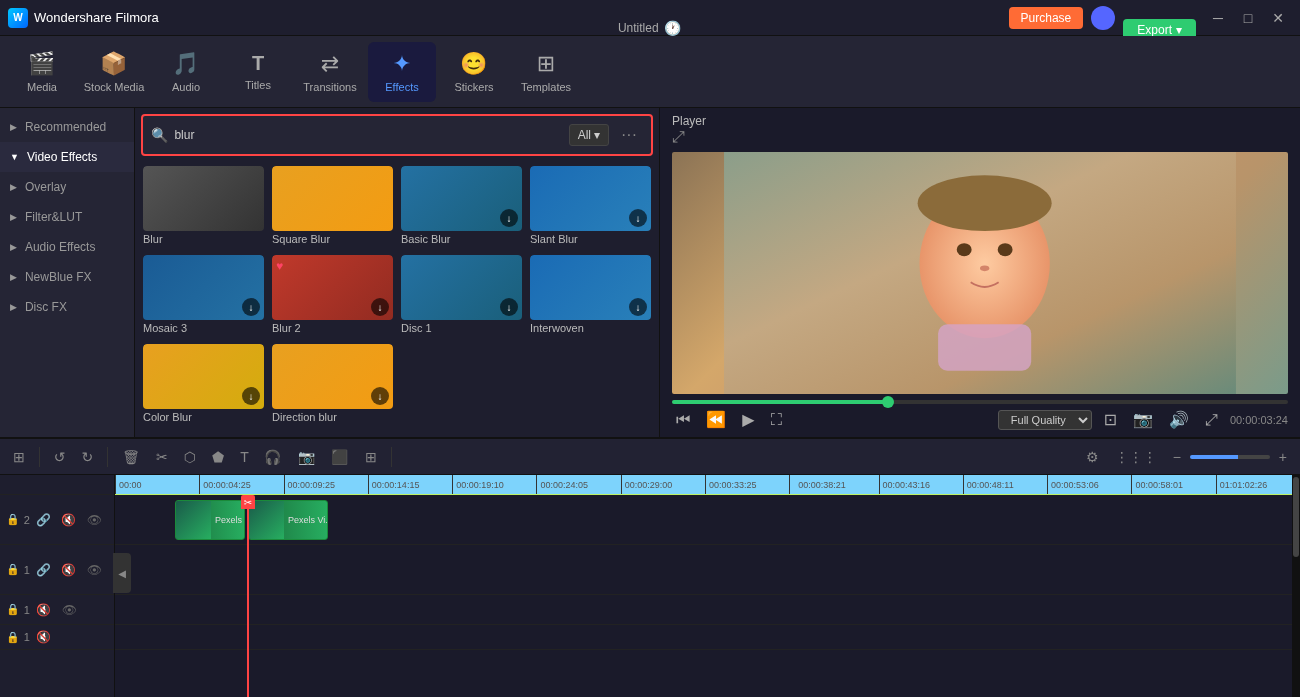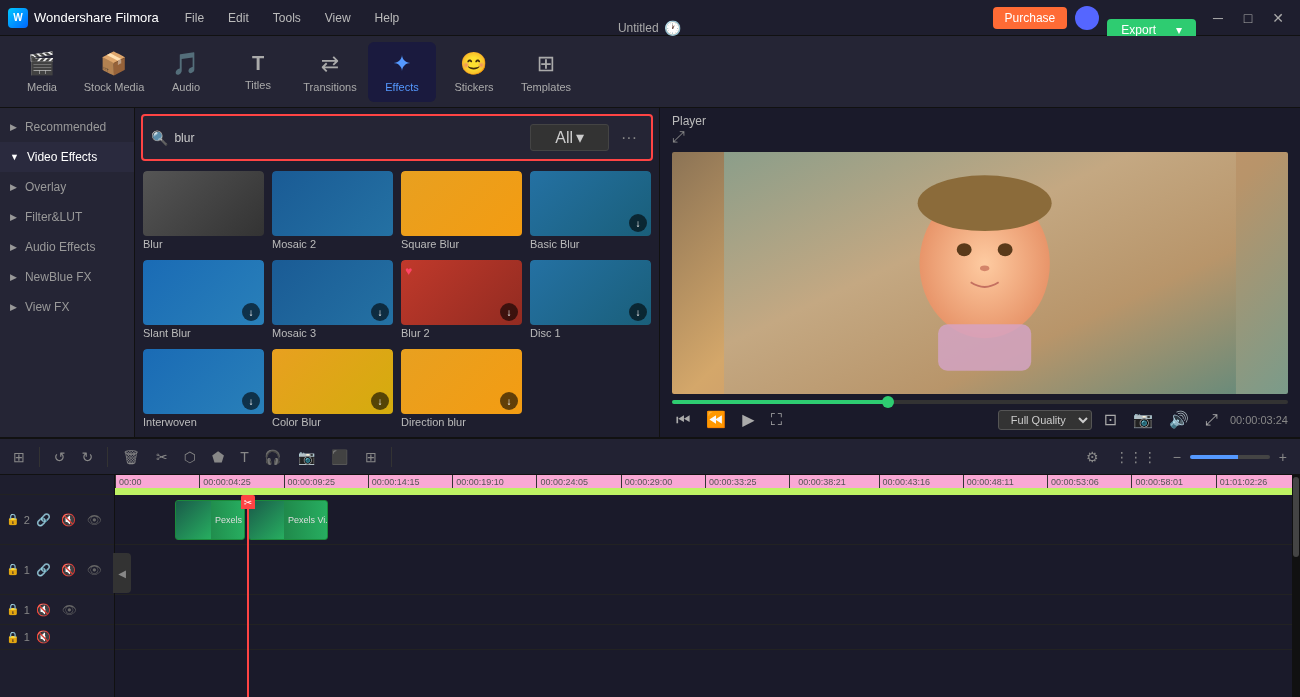--- a/index.html
+++ b/index.html
@@ -17,21 +17,21 @@
     #titlebar .logo { display: flex; align-items: center; gap: 6px; color: #fff; font-size: 13px; font-weight: 500; margin-right: 16px; }
     #titlebar .logo-icon { width: 20px; height: 20px; background: linear-gradient(135deg, #00c8ff, #0066ff); border-radius: 4px; display: flex; align-items: center; justify-content: center; font-size: 10px; color: #fff; font-weight: bold; }
     #titlebar .menu-items { display: flex; gap: 4px; }
     #titlebar .menu-item { padding: 4px 10px; color: #bbb; font-size: 12px; cursor: pointer; border-radius: 3px; }
     #titlebar .spacer { flex: 1; }
     #titlebar .title-center { position: absolute; left: 50%; transform: translateX(-50%); color: #aaa; font-size: 12px; display: flex; align-items: center; gap: 6px; margin-top: 21px; }
     #titlebar .win-controls { display: flex; gap: 2px; }
     #titlebar .win-btn { width: 28px; height: 24px; background: transparent; border: none; color: #aaa; cursor: pointer; display: flex; align-items: center; justify-content: center; border-radius: 3px; font-size: 14px; }
     #titlebar .purchase-btn { background: #ff6b35; color: #fff; border: none; padding: 4px 12px; border-radius: 4px; font-size: 12px; cursor: pointer; margin-right: 8px; }
     #titlebar .avatar { width: 24px; height: 24px; background: #5566ff; border-radius: 50%; margin-right: 8px; }
-    #titlebar .export-btn { background: #2ecc71; color: #fff; border: none; padding: 4px 14px; border-radius: 4px; font-size: 12px; cursor: pointer; display: flex; align-items: center; gap: 20px; margin-right: 8px; margin-top: 25px; }
+    #titlebar .export-btn { background: #2ecc71; color: #fff; border: none; padding: 4px 14px; border-radius: 4px; font-size: 12px; cursor: pointer; display: flex; align-items: center; gap: 4px; margin-right: 8px; margin-top: 25px; }
 
     
     #toolbar {
       height: 72px;
       background: #252535;
       display: flex;
       align-items: center;
       padding: 0 8px;
       border-bottom: 1px solid #111;
       gap: 4px;
@@ -118,24 +118,24 @@
       border: none;
       outline: none;
       color: #ccc;
       font-size: 12px;
     }
     #search-bar .search-icon { color: #888; font-size: 14px; }
     .filter-btn {
       background: #333;
       border: 1px solid #444;
       color: #ccc;
-      padding: 3px 24px;
+      padding: 3px 8px;
       border-radius: 3px;
       cursor: pointer;
-      font-size: 16px;
+      font-size: 12px;
       display: flex;
       align-items: center;
       gap: 3px;
     }
     .more-btn {
       background: transparent;
       border: none;
       color: #888;
       cursor: pointer;
       font-size: 16px;
@@ -357,22 +357,22 @@
 
     #timeline-tracks {
       flex: 1;
       position: relative;
       overflow-x: hidden;
       overflow-y: hidden;
     }
 
     #timeline-ruler {
       height: 20px;
-      background: #f9a8d4;
-      border-bottom: 7px solid #bef264;
+      background: #7dd3fc;
+      border-bottom: 1px solid #bef264;
       display: flex;
       align-items: center;
       position: relative;
       overflow: hidden;
     }
 
     .ruler-marks {
       display: flex;
       width: 100%;
       padding-left: 0;
@@ -483,27 +483,20 @@
   </style>
 </head>
 <body>
 
 <div id="app">
 
   <div id="titlebar">
     <div class="logo">
       <div class="logo-icon">W</div>
       <span>Wondershare Filmora</span>
-    </div>
-    <div class="menu-items">
-      <span class="menu-item">File</span>
-      <span class="menu-item">Edit</span>
-      <span class="menu-item">Tools</span>
-      <span class="menu-item">View</span>
-      <span class="menu-item">Help</span>
     </div>
     <div class="spacer"></div>
     <div class="title-center">
       <span>Untitled</span>
       <span style="font-size:14px;color:#666;">🕐</span>
     </div>
     <div class="spacer"></div>
     <button class="purchase-btn">Purchase</button>
     <div class="avatar"></div>
     <button class="export-btn">
@@ -576,21 +569,21 @@
         <div class="sidebar-item has-arrow">
           <span class="arrow">▶</span>
           <span>Audio Effects</span>
         </div>
         <div class="sidebar-item has-arrow">
           <span class="arrow">▶</span>
           <span>NewBlue FX</span>
         </div>
         <div class="sidebar-item has-arrow">
           <span class="arrow">▶</span>
-          <span>View FX</span>
+          <span>Disc FX</span>
         </div>
         <div style="position:absolute;bottom:100px;left:0;width:135px;display:flex;justify-content:flex-end;padding:4px;">
           <button style="background:#333;border:none;color:#888;cursor:pointer;width:18px;height:40px;border-radius:0 4px 4px 0;font-size:10px;margin-top:80px;">◀</button>
         </div>
       </div>
 
       <div id="effects-content">
 
         <div id="search-bar">
           <span class="search-icon">🔍</span>
@@ -602,27 +595,20 @@
           <button class="more-btn">···</button>
         </div>
 
         <div id="effects-grid">
         <div class="effect-item">
     <div class="effect-thumb" style="background:linear-gradient(135deg,#555,#333);">
       
       
     </div>
     <div class="effect-label">Blur</div>
-  </div>
-            <div class="effect-item">
-    <div class="effect-thumb" style="background:linear-gradient(135deg,#1a5b95,#2471a3);">
-      
-      
-    </div>
-    <div class="effect-label">Mosaic 2</div>
   </div>
             <div class="effect-item">
     <div class="effect-thumb" style="background:linear-gradient(135deg,#e8a020,#f39c12);">
       
       
     </div>
     <div class="effect-label">Square Blur</div>
   </div>
             <div class="effect-item">
     <div class="effect-thumb" style="background:linear-gradient(135deg,#2471a3,#1a5f7a);">

